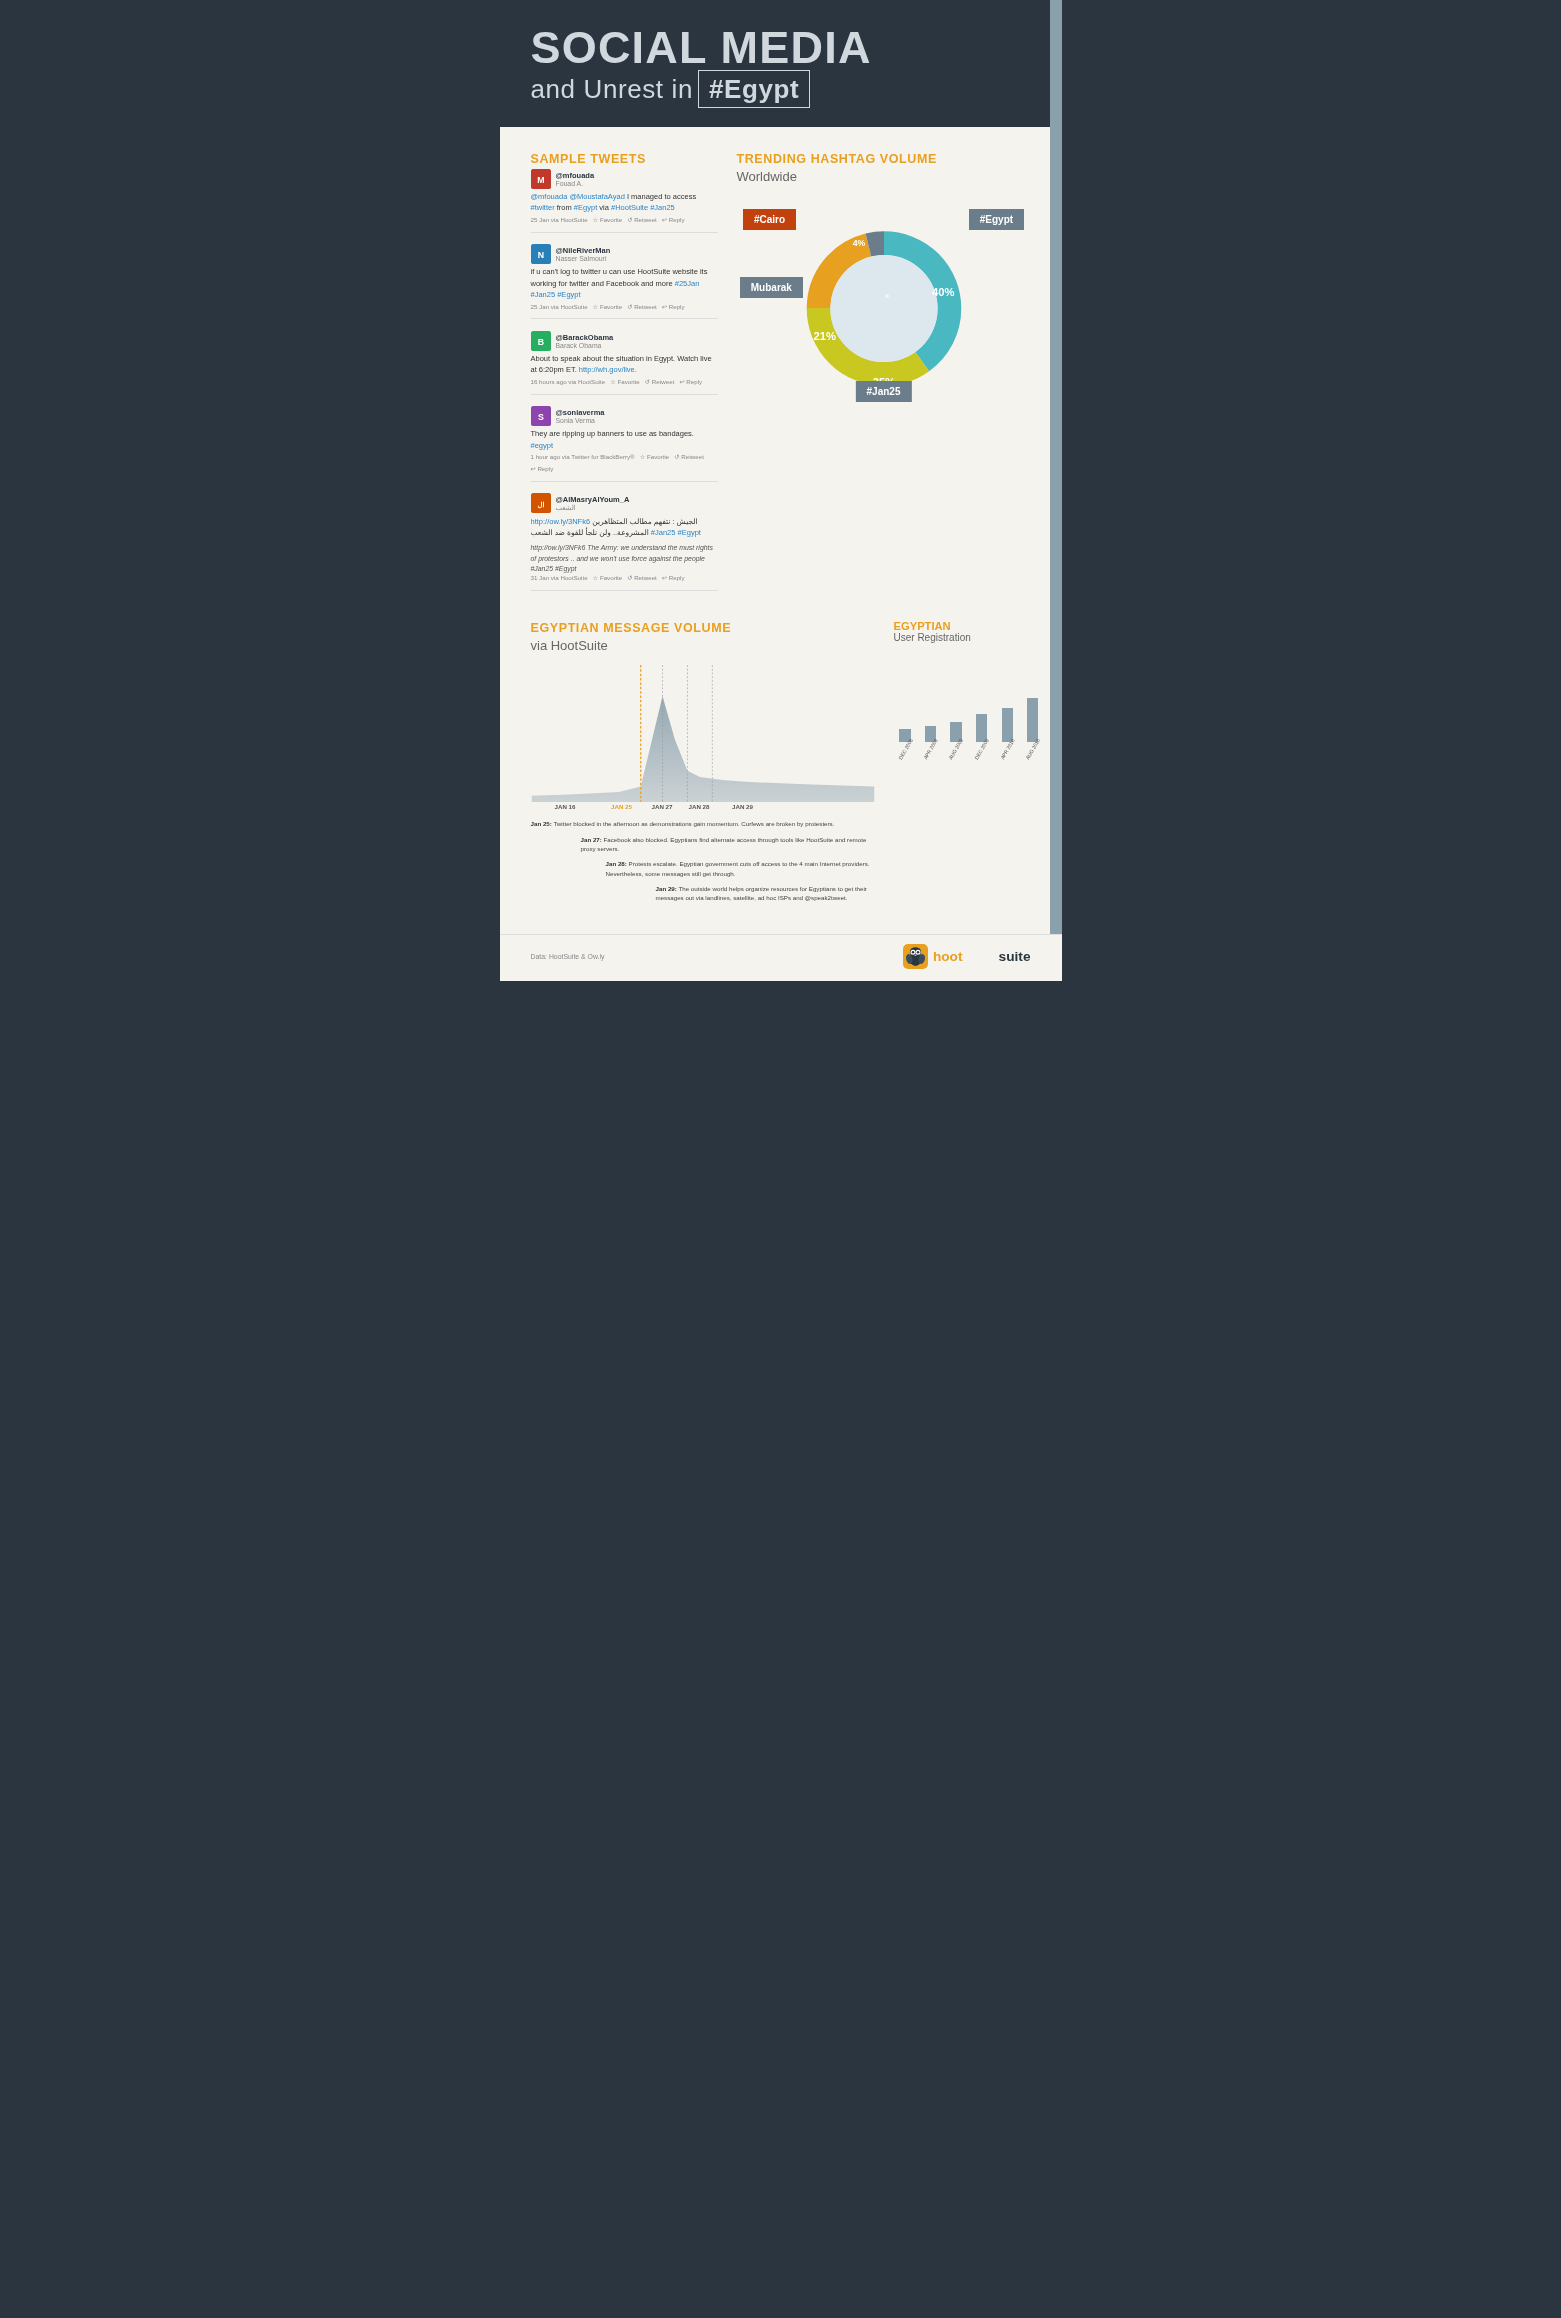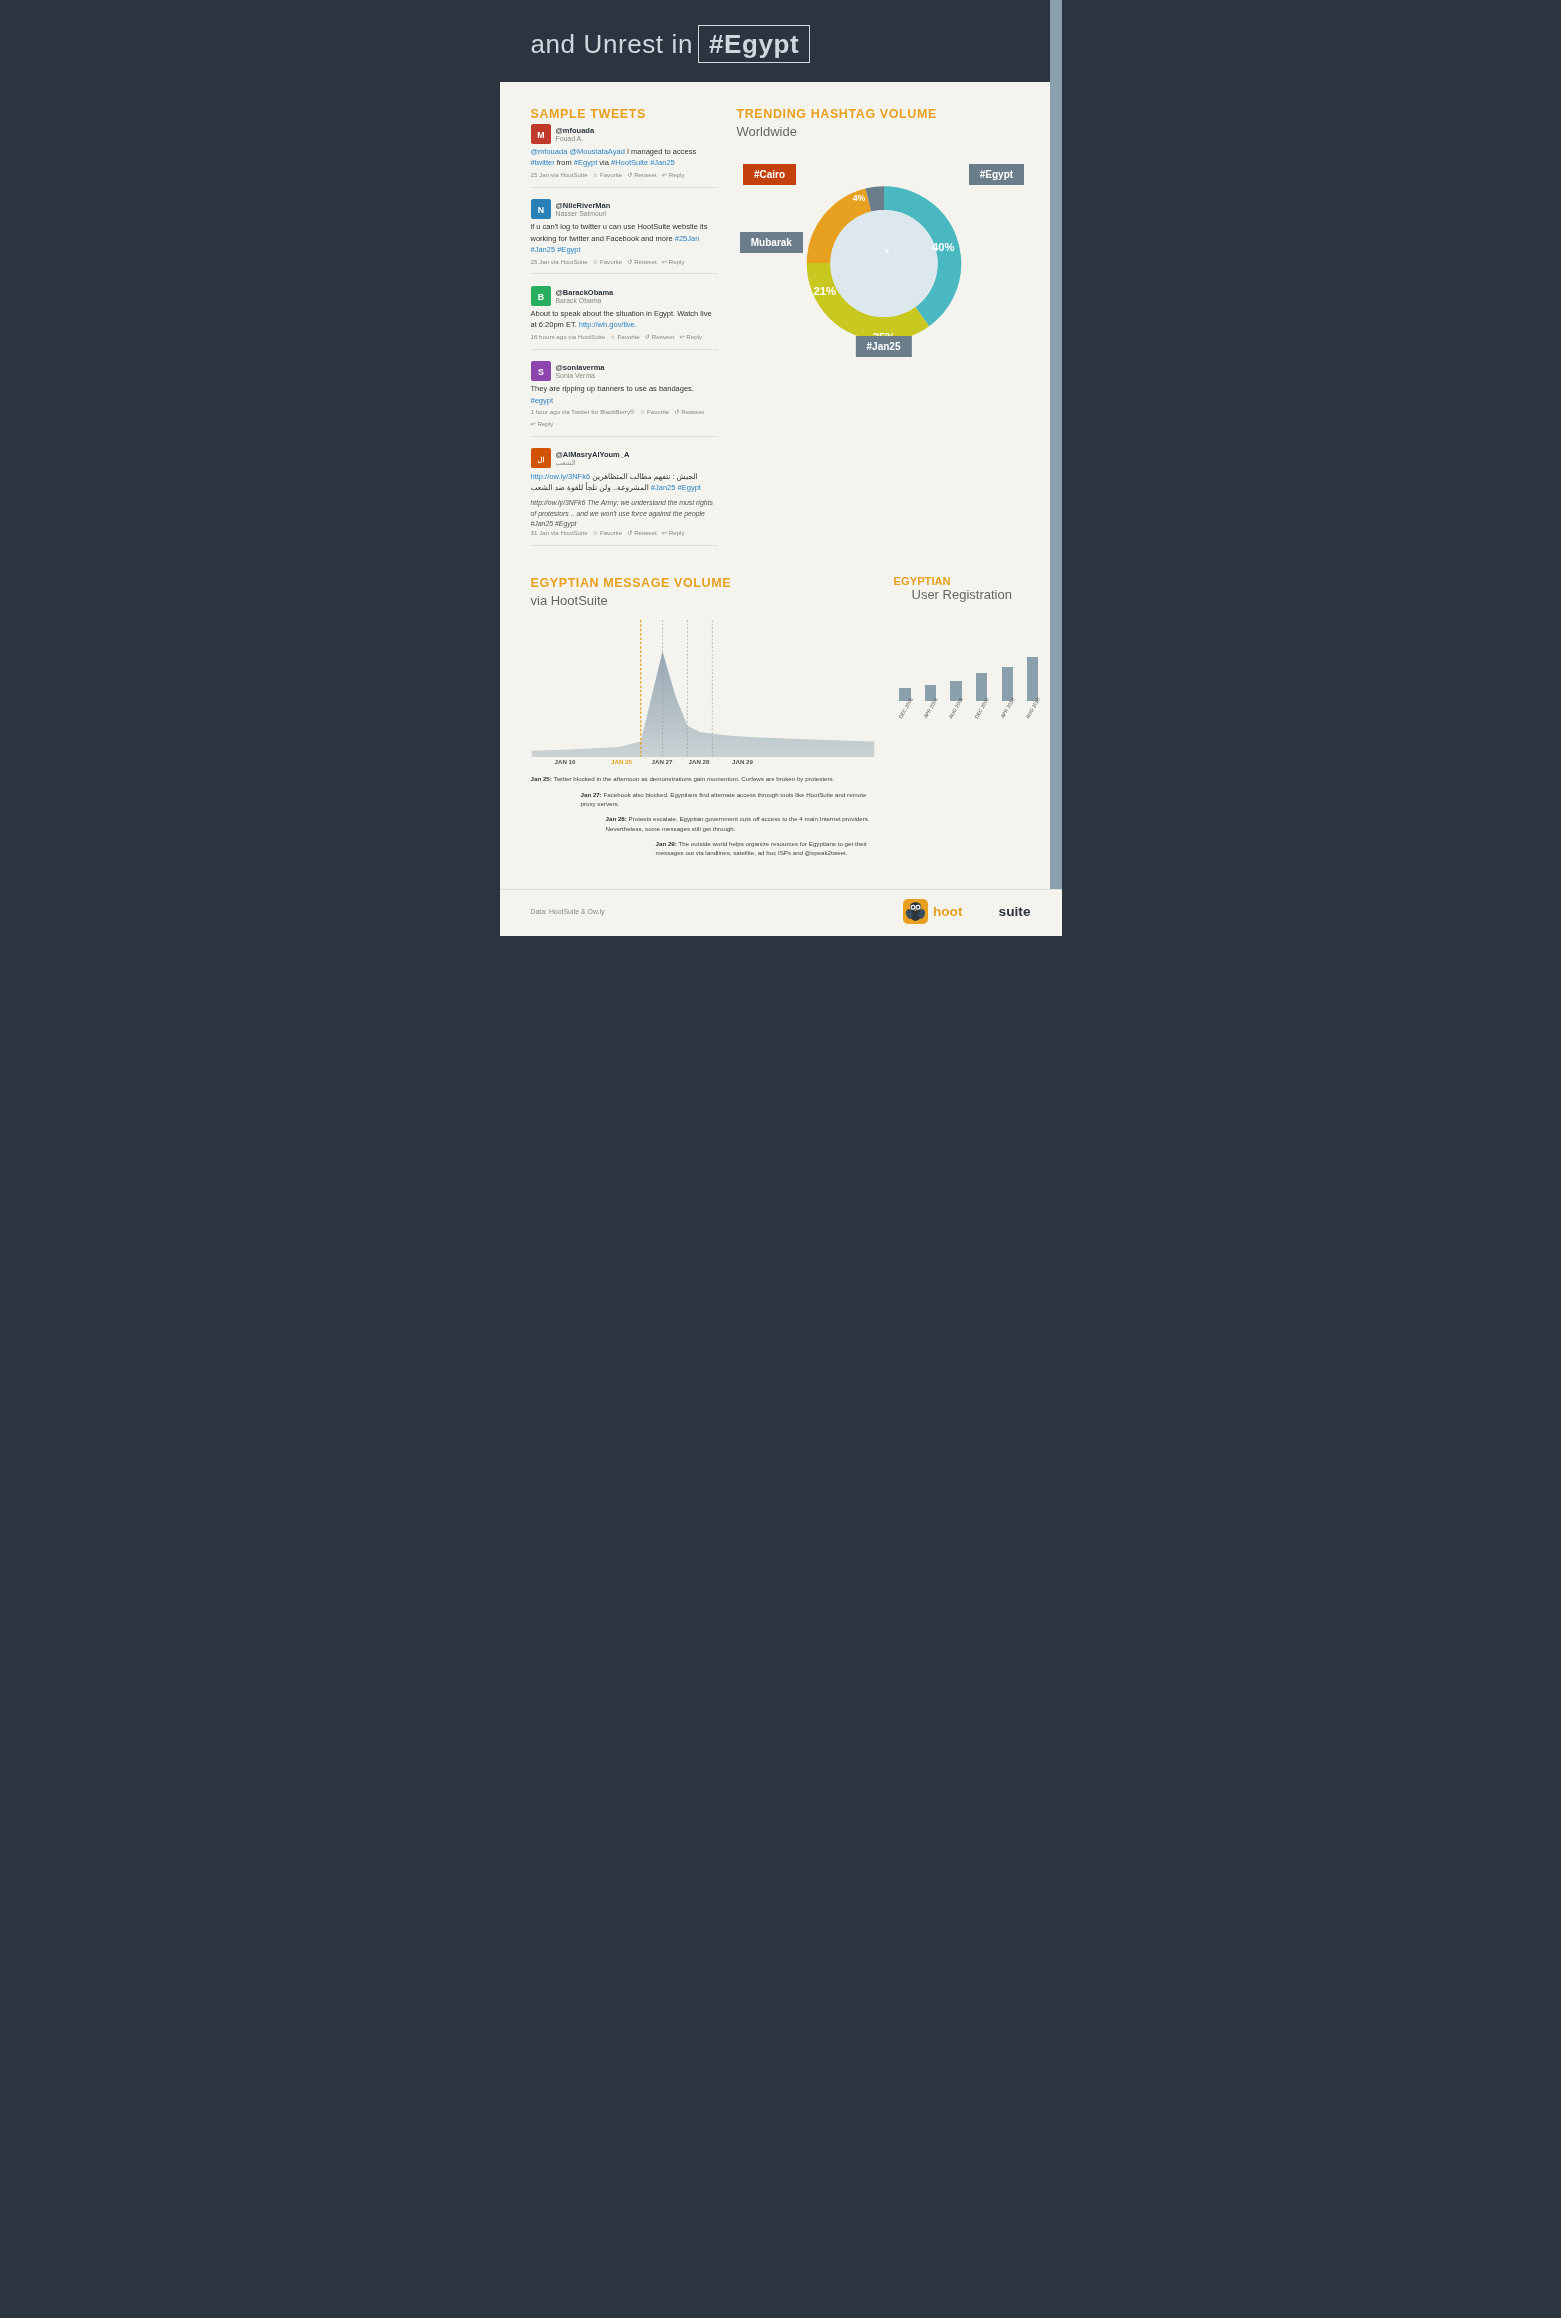--- a/index.html
+++ b/index.html
@@ -193,24 +193,23 @@
 
     
     .reg-title {
       font-size: 11.2px;
       font-weight: 900;
       color: #e8a020;
       text-transform: uppercase;
       line-height: 1;
     }
     .reg-subtitle {
-      font-size: 13px;
+      font-size: 10px;
       color: #666;
       margin-bottom: 8.7px;
-      margin-left: 18px;
     }
     .bar-chart-area {
       display: flex;
       align-items: flex-end;
       gap: 2.5px;
       height: 100px;
     }
     .bar-col {
       display: flex;
       flex-direction: column;
@@ -266,20 +265,21 @@
       top: 0;
       width: 11.2px;
       background: #8ba0ad;
       height: 100%;
     }
   </style>
 </head>
 <body>
 
 <div class="header">
+  <h1>SOCIAL MEDIA</h1>
   <h2>
     <span>and Unrest in</span>
     <span class="hashtag-box">#Egypt</span>
   </h2>
   <div class="vertical-bar"></div>
 </div>
 
 <div class="content">
   <div class="two-col">
 

